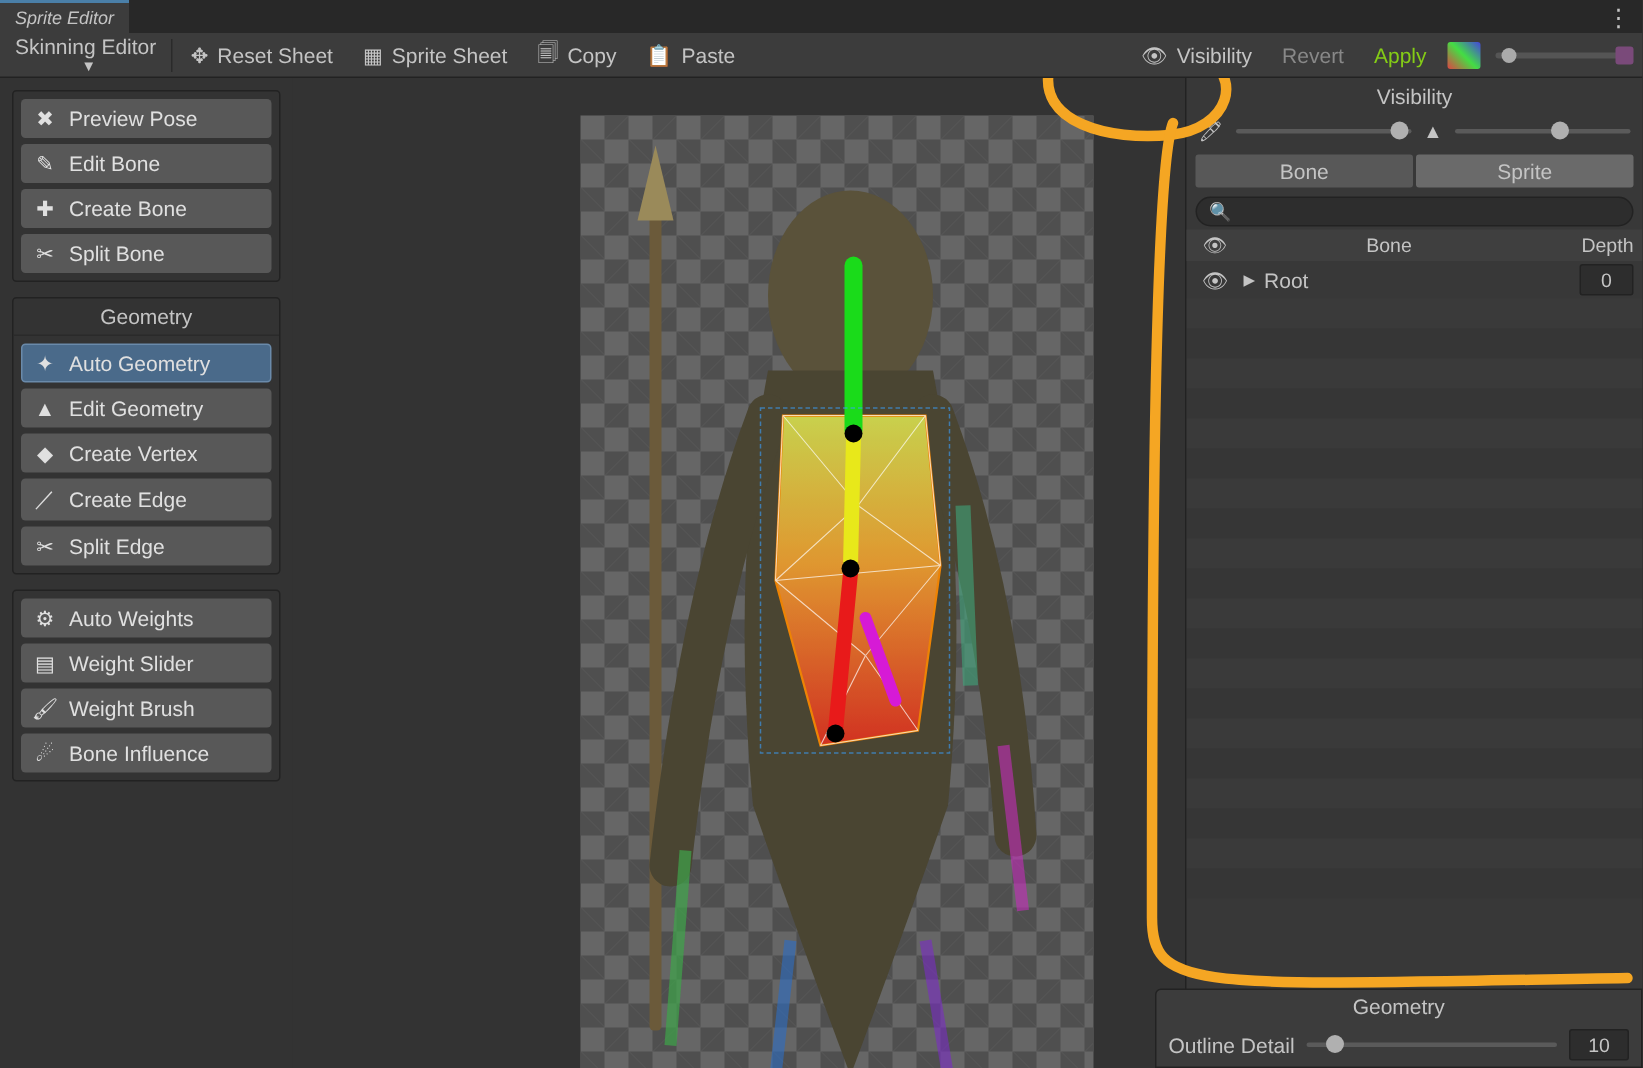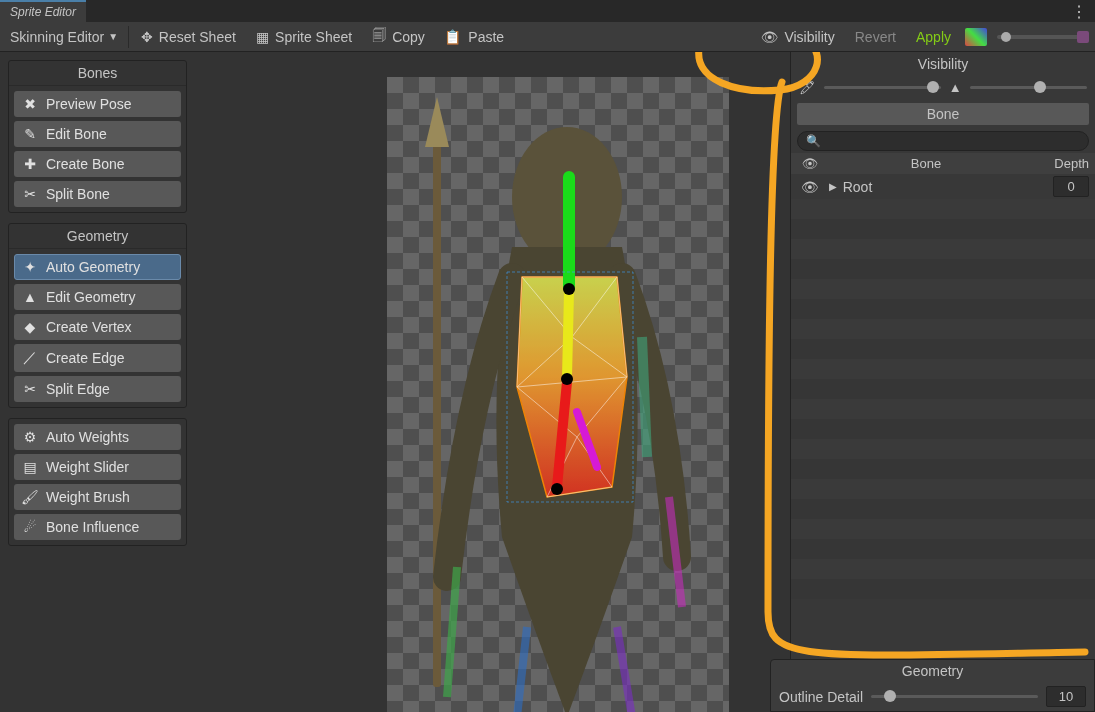--- a/index.html
+++ b/index.html
@@ -4,21 +4,21 @@
 <style>
 * { box-sizing: border-box; margin: 0; padding: 0; font-family: -apple-system, BlinkMacSystemFont, "Segoe UI", Arial, sans-serif; }
 body { background: #333; color: #c4c4c4; width: 1095px; height: 712px; overflow: hidden; position: relative; font-size: 13px; }
 
 .tab-bar { background: #282828; height: 22px; display: flex; align-items: stretch; }
 .tab { background: #3c3c3c; padding: 2px 10px; font-size: 12px; border-top: 2px solid #4a7fa8; display:flex; align-items:center;font-style:italic; }
 .menu-icon { margin-left: auto; padding: 2px 8px; cursor: pointer; font-size:16px; }
 
 .toolbar { background: #3c3c3c; height: 30px; display: flex; align-items: center; border-bottom: 1px solid #222; padding: 0 2px; font-size: 14px; }
 .toolbar-btn { padding: 4px 10px; display: flex; align-items: center; gap: 6px; cursor: pointer; border-radius: 3px; color:#c4c4c4; }
-.toolbar-dd { display:flex; align-items:center; padding:4px 8px; }
+.toolbar-dd { display:flex; align-items:center; padding:4px 8px;flex-direction:column; }
 .toolbar-sep { width:1px; height:22px; background:#2a2a2a; margin:0 2px; }
 .toolbar-spacer { flex: 1; }
 .toolbar-right { display:flex; align-items:center; gap:0; }
 .color-swatch { width:22px; height:18px; border-radius:2px; margin:0 4px; background: linear-gradient(45deg,#d44,#4d4,#44d); position:relative; }
 .zoom-slider { width:90px; height:4px; background:#555; border-radius:2px; margin:0 6px; position:relative; }
 .zoom-thumb { position:absolute; left:4px; top:-3px; width:10px; height:10px; background:#aaa; border-radius:50%; }
 .zoom-end { position:absolute; right:-2px; top:-4px; width:12px; height:12px; background:#7a4a7a; border-radius:2px; }
 
 .main { position: relative; height: calc(100% - 52px); display: flex; }
 
@@ -122,21 +122,20 @@
       <div class="zoom-thumb"></div>
       <div class="zoom-end"></div>
     </div>
   </div>
 </div>
 
 <div class="main">
 
   <div class="left-panel">
     <div class="panel">
-      <div class="panel-title">Bones</div>
       <div class="panel-body">
         <button class="tool-btn">
             <span class="tool-icon">✖</span>
             <span>Preview Pose</span>
           </button>
         <button class="tool-btn">
             <span class="tool-icon">✎</span>
             <span>Edit Bone</span>
           </button>
         <button class="tool-btn">
@@ -264,20 +263,21 @@
       <div class="sl">
           <div class="sl-thumb" style="left:88%;"></div>
         </div>
       <span>▲</span>
       <div class="sl">
           <div class="sl-thumb" style="left:55%;"></div>
         </div>
     </div>
     <div class="pillbar">
       <div class="pill">Bone</div>
+      <div class="pill active">Sprite</div>
     </div>
     <div class="search-row">
       <div class="search-box">
         <span>🔍</span>
         <span></span>
       </div>
     </div>
     <div class="list-head">
       <div class="eye-col">👁</div>
       <div class="bone-col">Bone</div>

